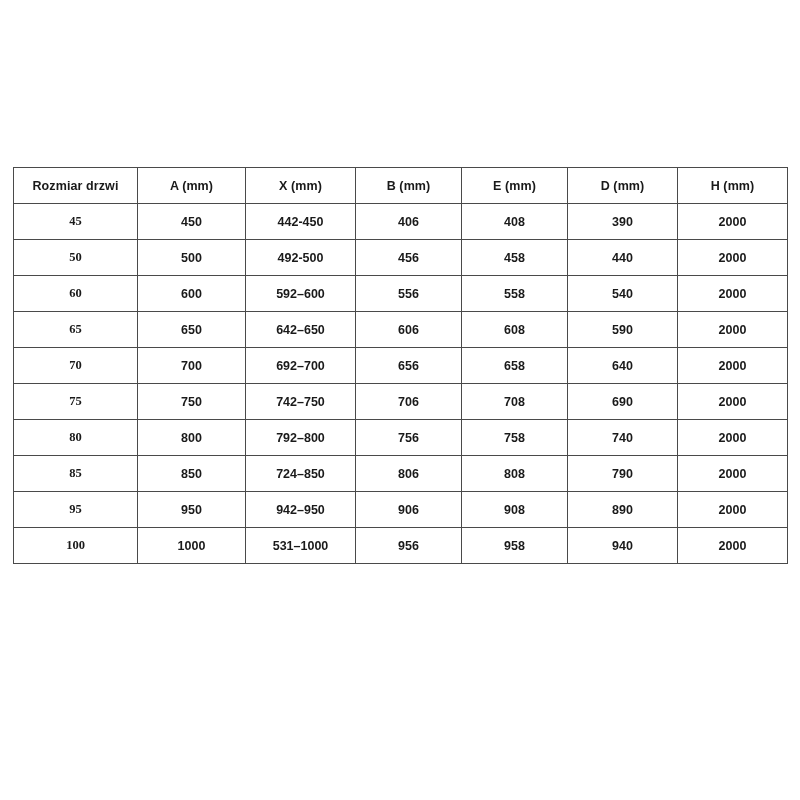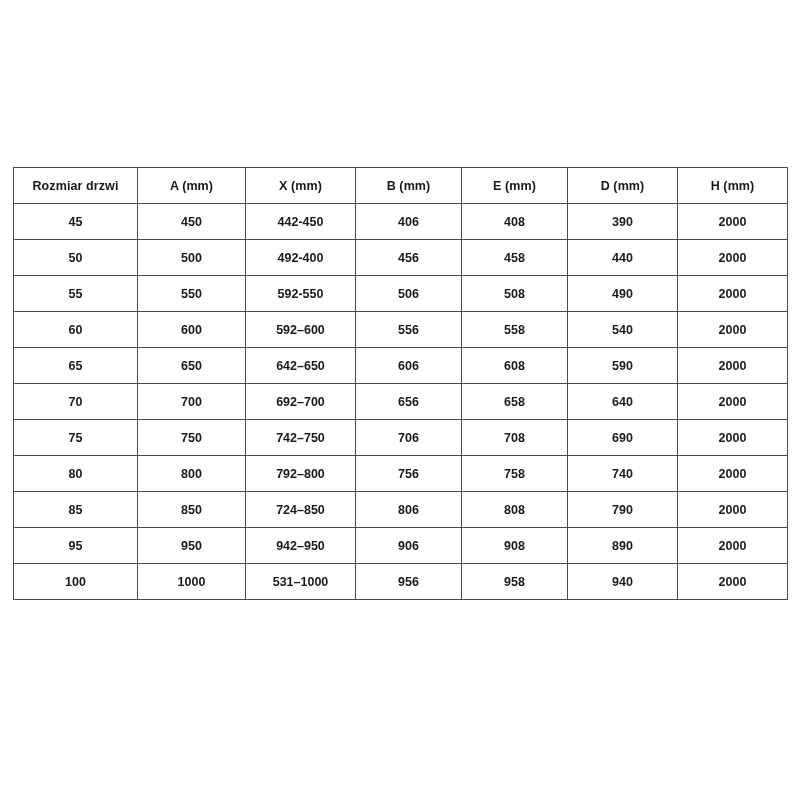--- a/index.html
+++ b/index.html
@@ -38,20 +38,21 @@
   }
   table.spec-table th {
     font-weight: bold;
     letter-spacing: 0.1px;
   }
   table.spec-table td {
     font-weight: bold;
   }
   table.spec-table tbody tr td:first-child {
     font-weight: bold;
+    font-family: Liberation Serif, serif;
   }
   col.c0 { width: 124px; }
   col.c1 { width: 108px; }
   col.c2 { width: 110px; }
   col.c3 { width: 106px; }
   col.c4 { width: 106px; }
   col.c5 { width: 110px; }
   col.c6 { width: 110px; }
 </style>
 </head>
@@ -85,33 +86,24 @@
         <td>450</td>
         <td>442-450</td>
         <td>406</td>
         <td>408</td>
         <td>390</td>
         <td>2000</td>
       </tr>
       <tr>
         <td>50</td>
         <td>500</td>
-        <td>492-400</td>
+        <td>492-500</td>
         <td>456</td>
         <td>458</td>
         <td>440</td>
-        <td>2000</td>
-      </tr>
-      <tr>
-        <td>55</td>
-        <td>550</td>
-        <td>592-550</td>
-        <td>506</td>
-        <td>508</td>
-        <td>490</td>
         <td>2000</td>
       </tr>
       <tr>
         <td>60</td>
         <td>600</td>
         <td>592–600</td>
         <td>556</td>
         <td>558</td>
         <td>540</td>
         <td>2000</td>

